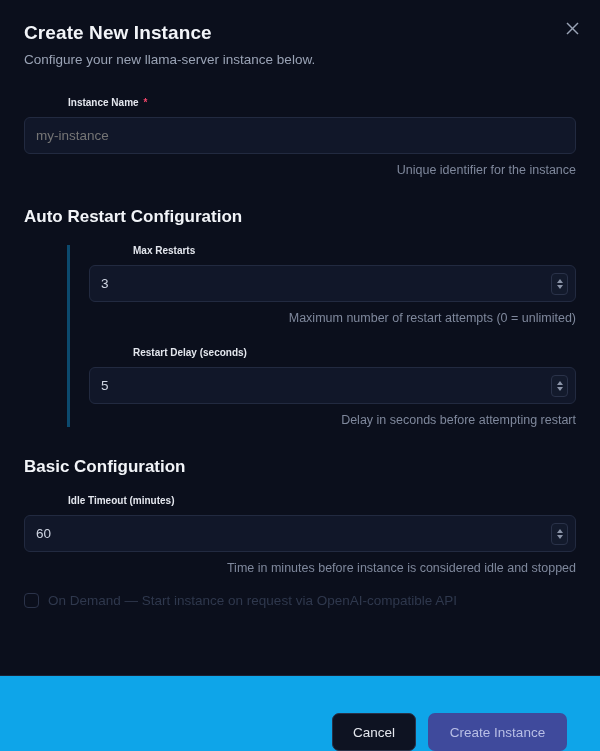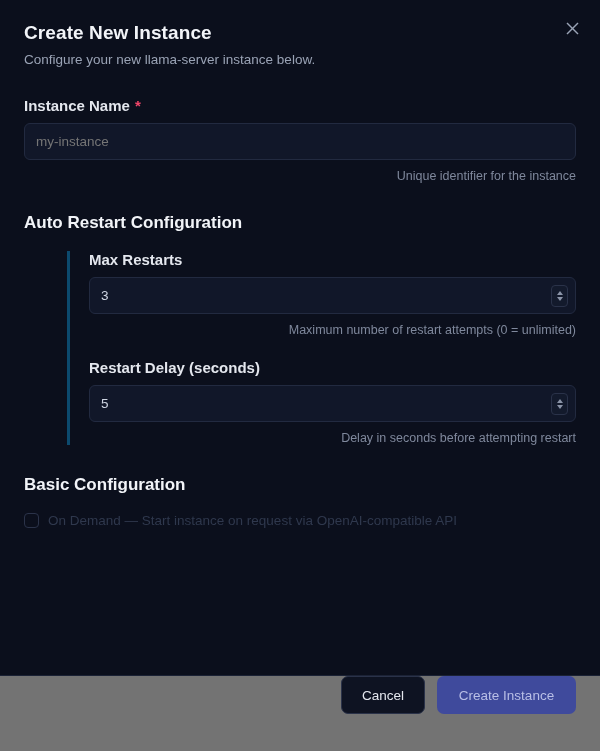--- a/index.html
+++ b/index.html
@@ -50,25 +50,26 @@
     color: #f2f4f8;
     margin: 0 0 8px 0;
     letter-spacing: 0.1px;
   }
   .subtitle {
     font-size: 13.5px;
     color: #9aa3b5;
     margin: 0 0 30px 0;
   }
   .field-label {
-    font-size: 15px;
+    font-size: 10px;
     font-weight: bold;
     color: #e4e7ee;
     margin-bottom: 9px;
     display: block;
+    margin-left: 44px;
   }
   .req {
     color: #f2466a;
     margin-left: 5px;
     font-weight: bold;
   }
   .text-input {
     width: 100%;
     height: 37px;
     background: #111729;
@@ -170,25 +171,25 @@
     width: 15px; height: 15px;
     border: 1px solid #2b3349;
     border-radius: 4px;
     flex: 0 0 auto;
   }
   .footer {
     flex: 0 0 auto;
     height: 76px;
     border-top: 1px solid #1b2235;
     display: flex;
-    align-items: flex-start;
+    align-items: flex-end;
     justify-content: flex-end;
     gap: 12px;
-    padding: 0 24px;
-    background: #737373;
+    padding: 0 33px;
+    background: #0ea5e9;
   }
   .btn {
     height: 38px;
     border-radius: 7px;
     font-size: 13.5px;
     font-family: "Liberation Sans", sans-serif;
     cursor: pointer;
     padding: 0 20px;
     border: 1px solid transparent;
   }
@@ -257,20 +258,31 @@
             </span>
           </div>
           <div class="helper">Delay in seconds before attempting restart</div>
         </div>
 
       </div>
     </div>
 
     <h2 class="section-title">Basic Configuration</h2>
 
+    <div>
+      <label class="field-label">Idle Timeout (minutes)</label>
+      <div class="num-wrap">
+        <input class="text-input" type="text" value="60" style="">
+        <span class="stepper">
+          <span class="up"></span>
+          <span class="down"></span>
+        </span>
+      </div>
+      <div class="helper">Time in minutes before instance is considered idle and stopped</div>
+    </div>
 
     <div class="fade-row">
       <span class="fade-cb"></span>
       <span>On Demand — Start instance on request via OpenAI-compatible API</span>
     </div>
 
   </div>
 
   <div class="footer">
     <button class="btn btn-cancel">Cancel</button>

